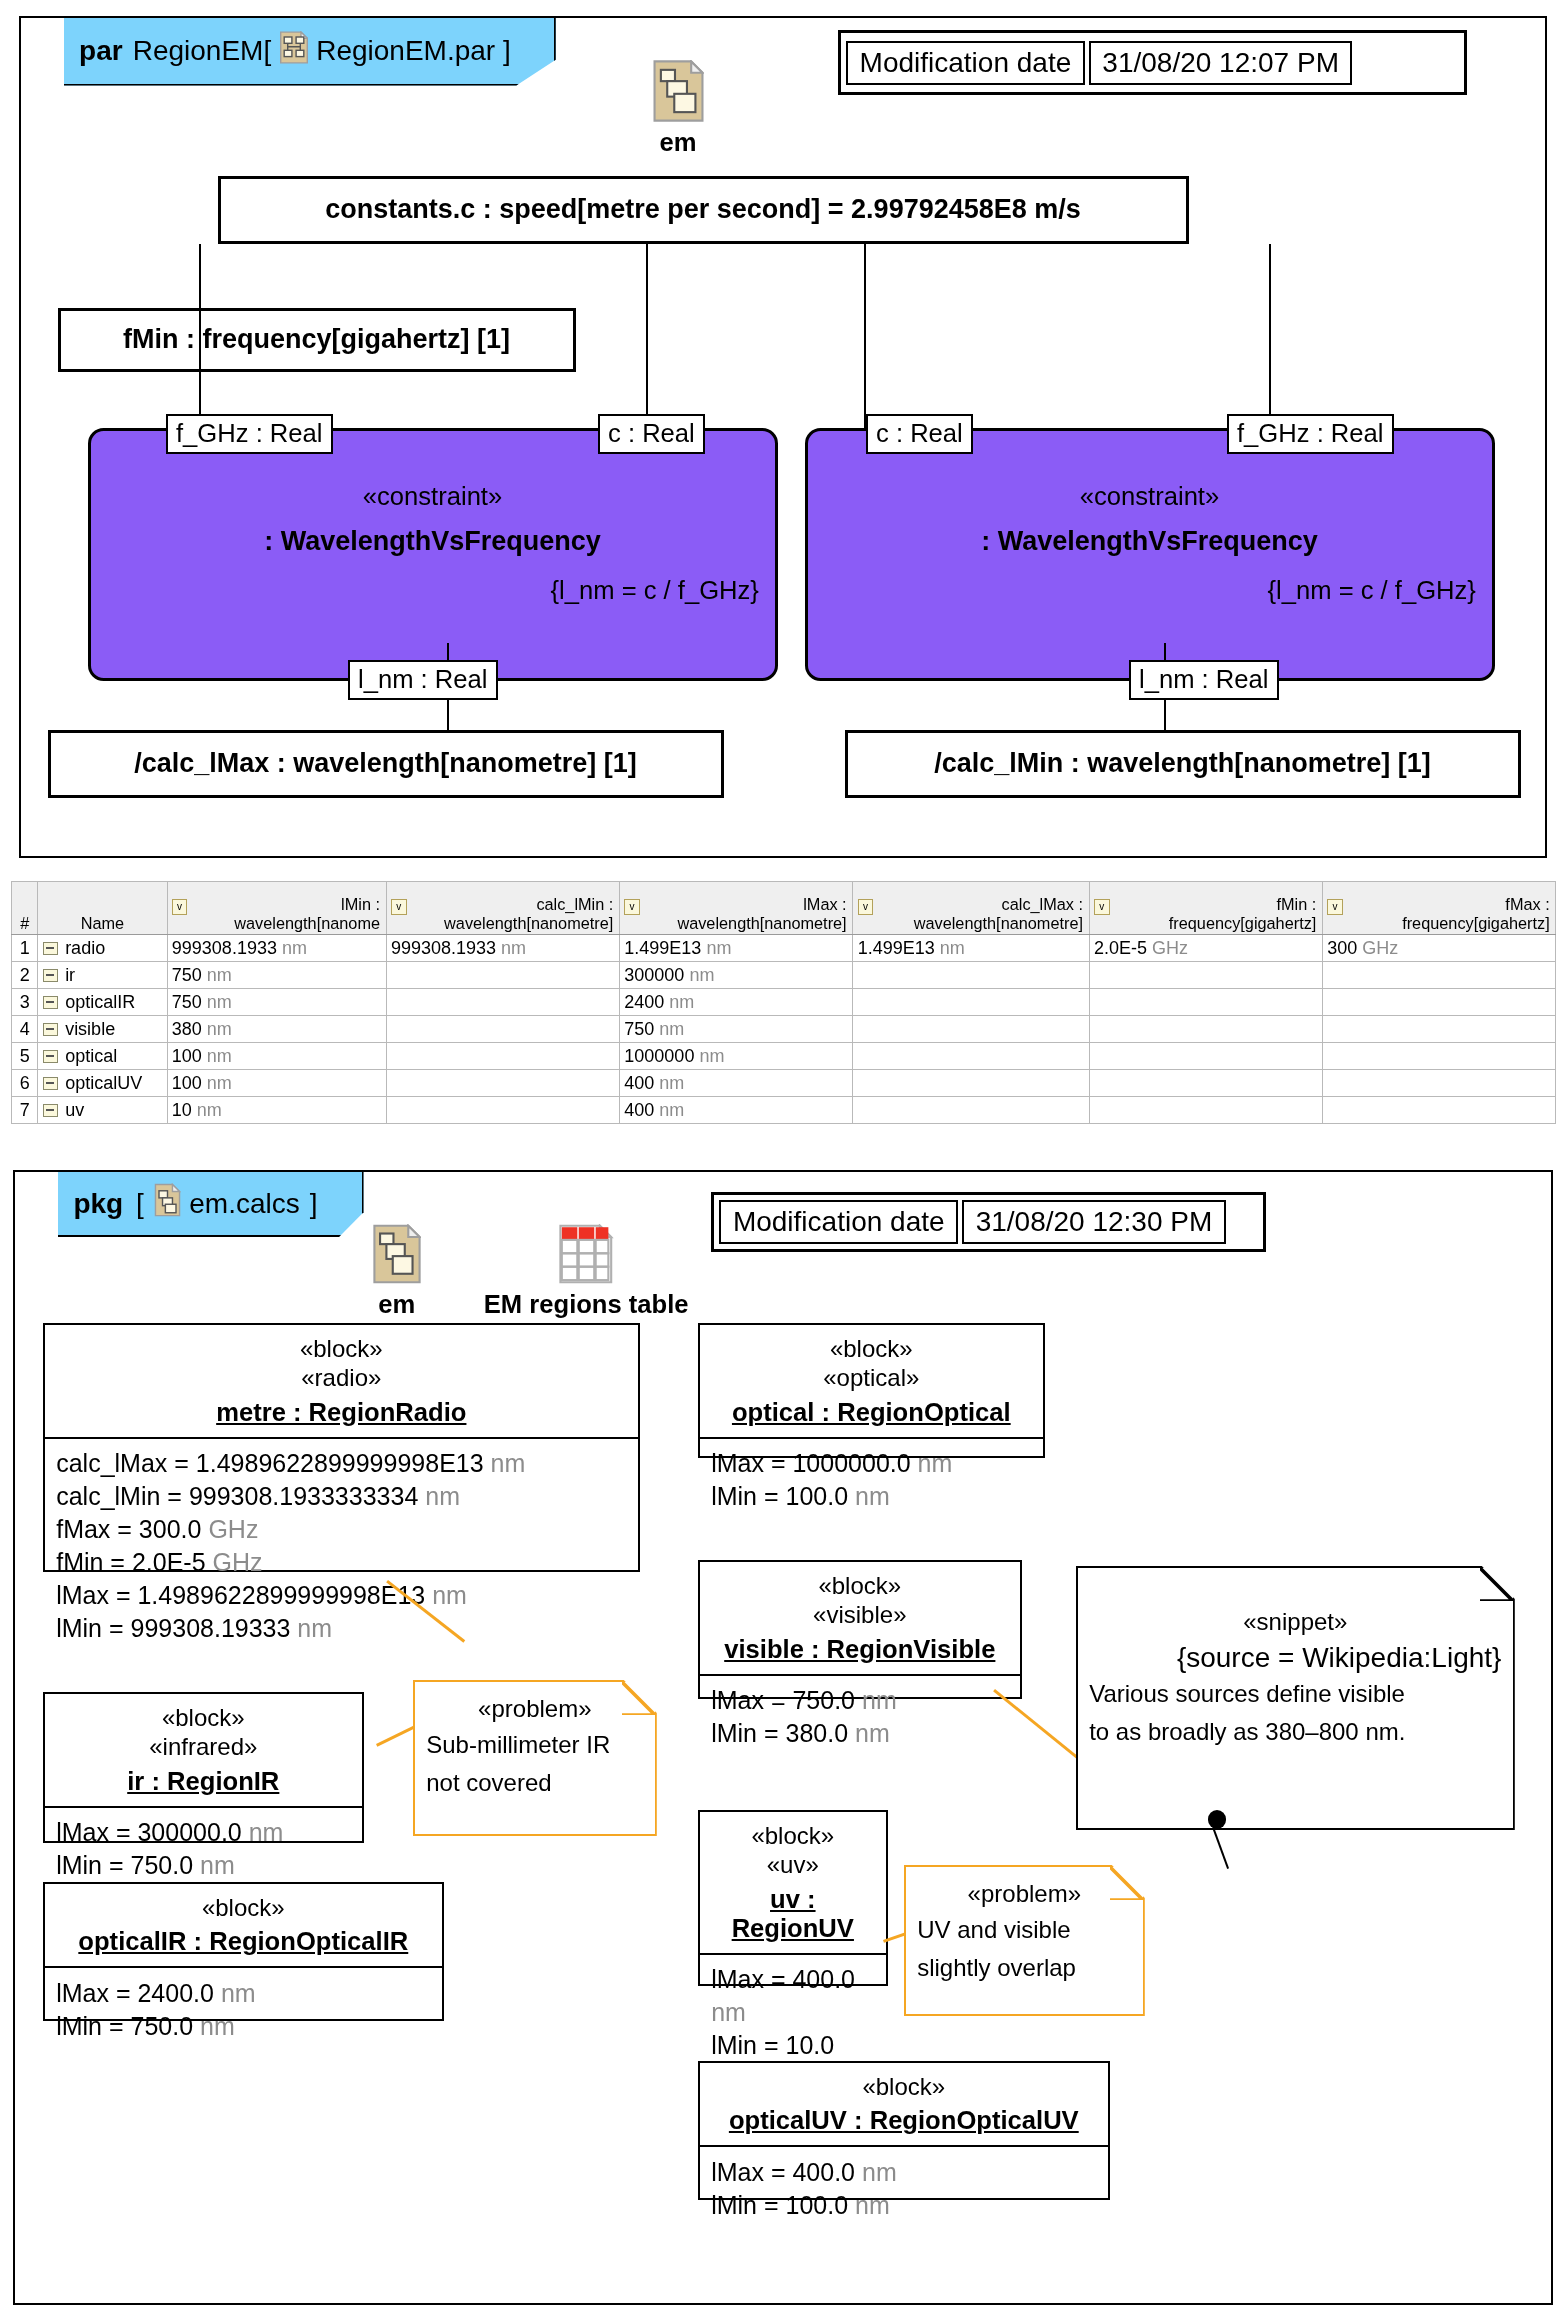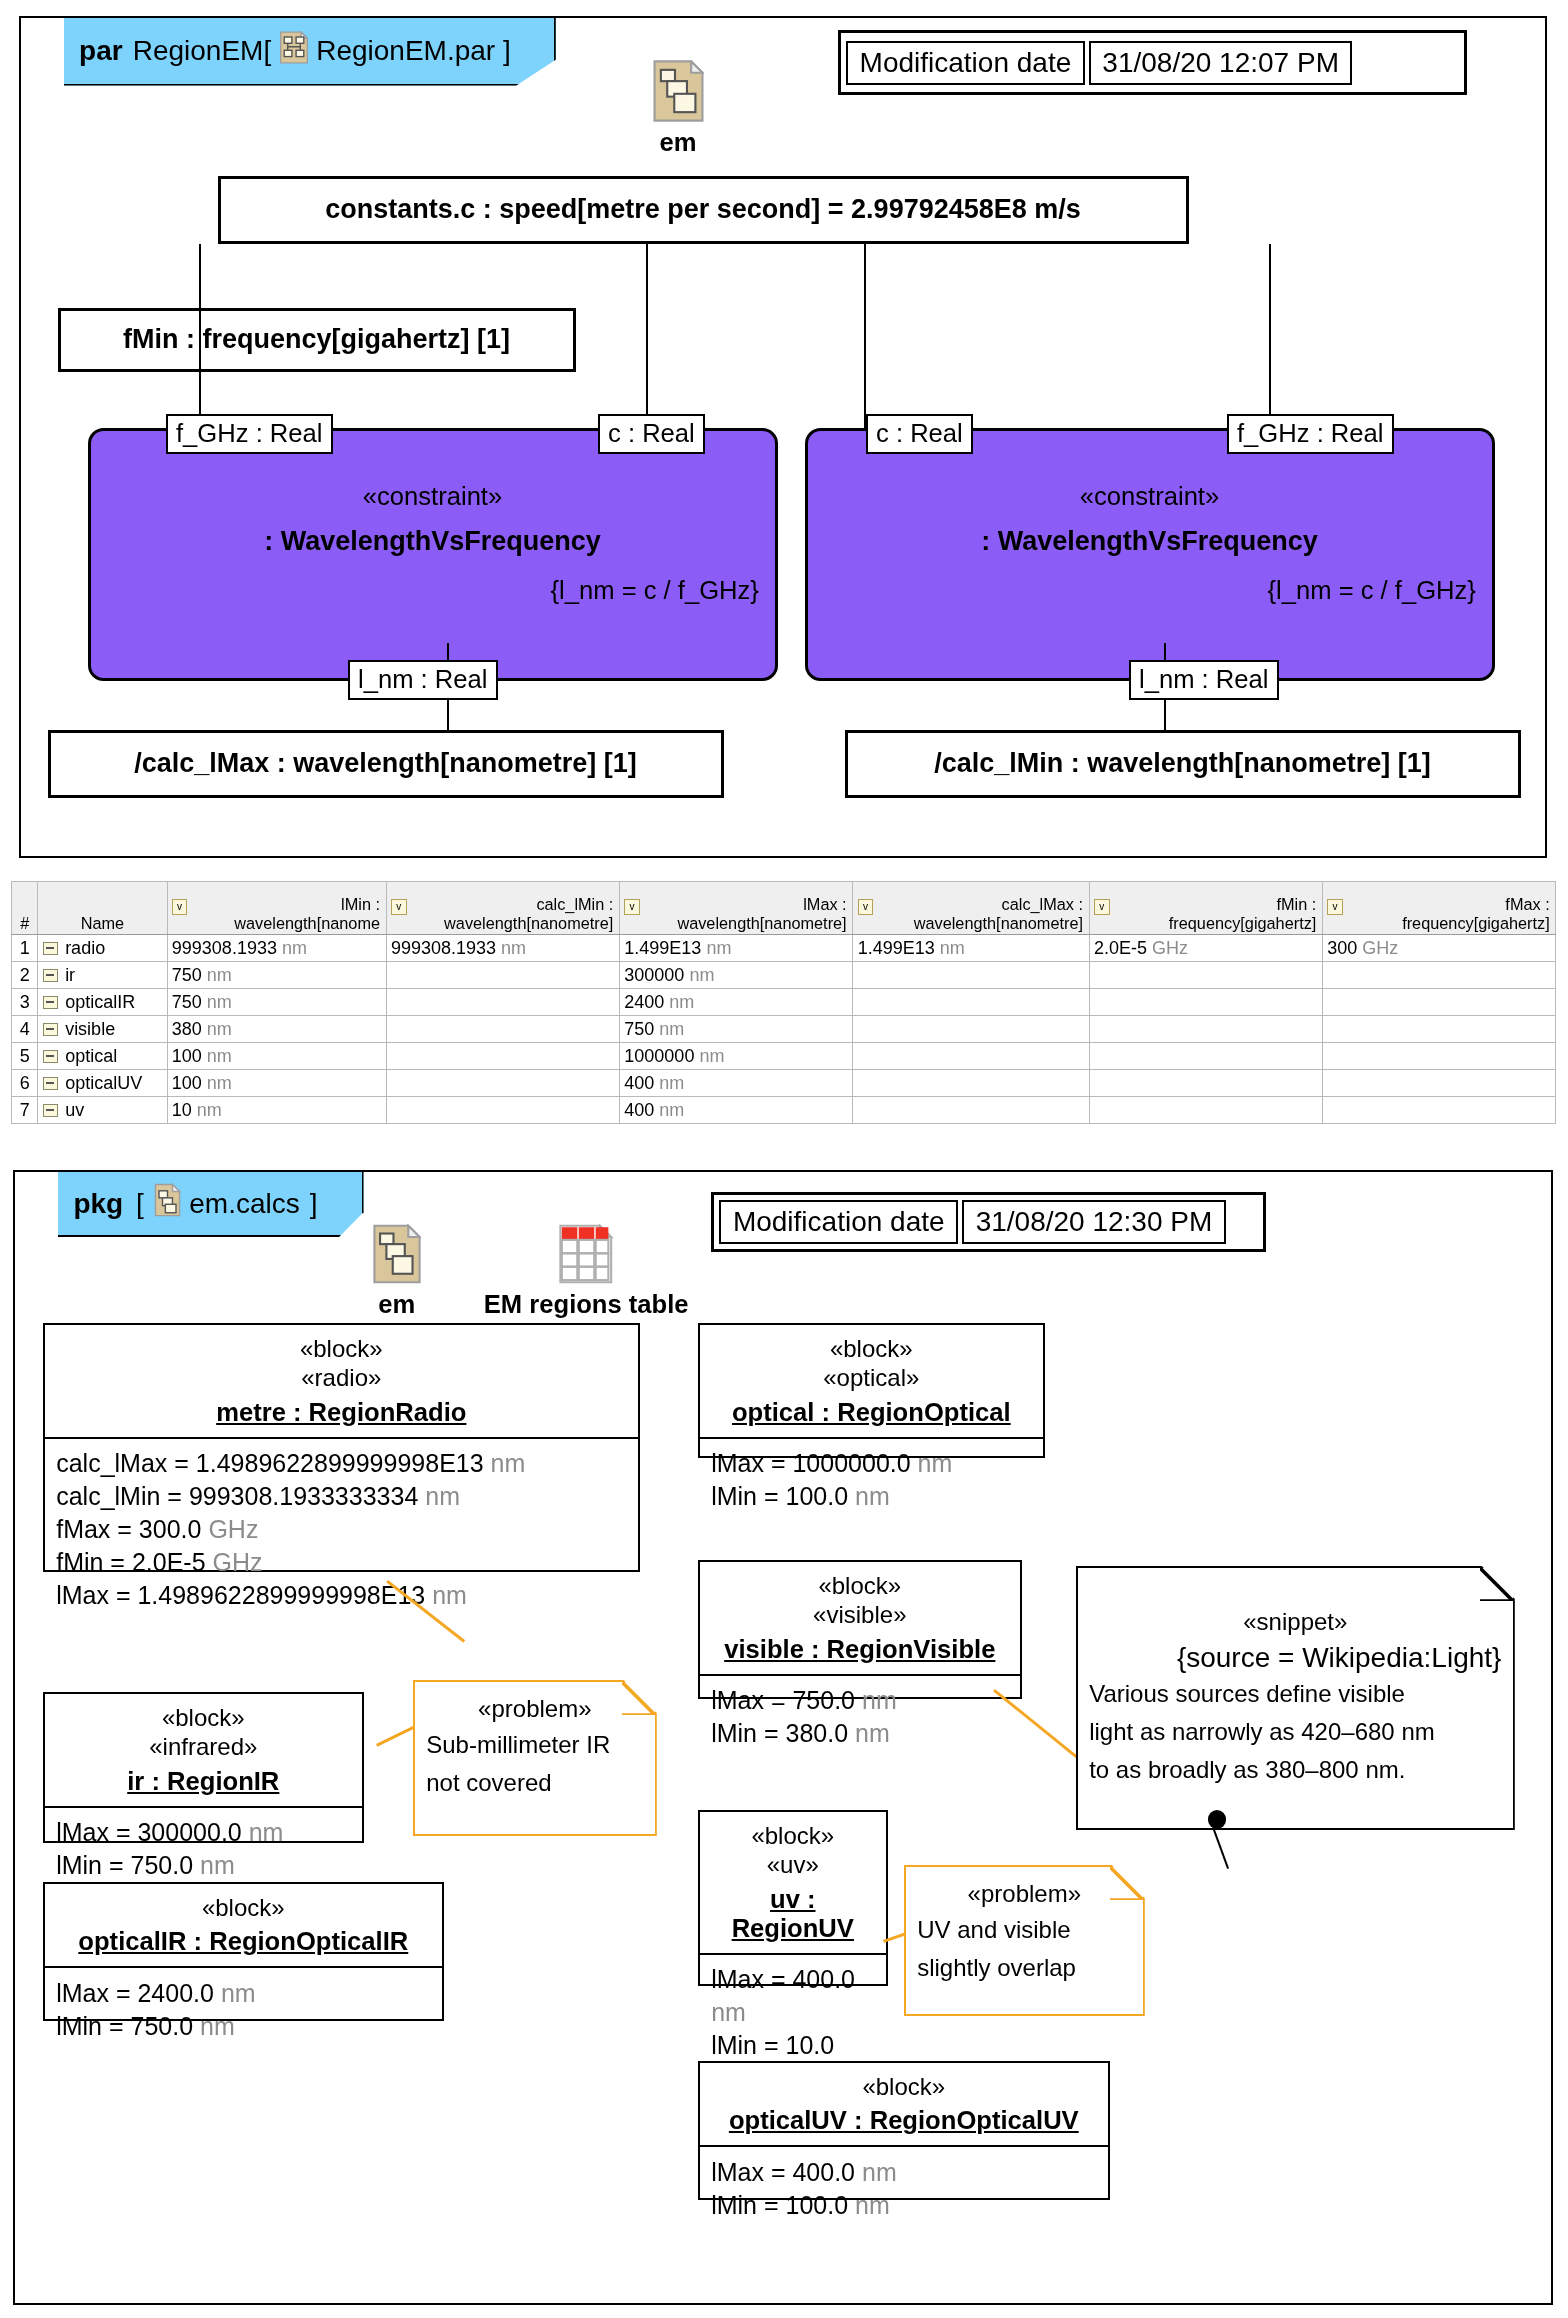--- a/index.html
+++ b/index.html
@@ -455,20 +455,21 @@
         <div>«radio»</div>
       </div>
       <div class="nm">metre : RegionRadio</div>
     </div>
     <div class="bd">
       <div><span>calc_lMax = 1.4989622899999998E13</span> <span class="unit">nm</span></div>
       <div><span>calc_lMin = 999308.1933333334</span> <span class="unit">nm</span></div>
       <div><span>fMax = 300.0</span> <span class="unit">GHz</span></div>
       <div><span>fMin = 2.0E-5</span> <span class="unit">GHz</span></div>
       <div><span>lMax = 1.4989622899999998E13</span> <span class="unit">nm</span></div>
+      <div><span>lMin = 999308.19333</span> <span class="unit">nm</span></div>
     </div>
   </div>
 
   <div class="blk" style="left:683px; top:151px; width:347px; height:135px;">
     <div class="hd">
       <div class="st">
         <div>«block»</div>
         <div>«optical»</div>
       </div>
       <div class="nm">optical : RegionOptical </div>
@@ -575,20 +576,19 @@
   </div>
 
   <div class="note" style="left:1061px; top:383px; width:439px; height:264px;">
     <svg class="fold" viewBox="0 0 46 46">
       <path d="M0,0 V46 H46 Z" fill="#fff" stroke="none"></path>
       <path d="M0,46 L46,46 L0,0" fill="none" stroke="#000" stroke-width="5"></path>
     </svg>
     <div class="ntitle" style="margin-top:40px">«snippet»</div>
     <div class="nsub">{source = Wikipedia:Light}</div>
     <div class="nbody">Various sources define visible</div>
-    <div class="nbody" style="padding-top:0">light as narrowly as 420–680 nm</div>
     <div class="nbody" style="padding-top:0">to as broadly as 380–800 nm.</div>
   </div>
   <div class="anchor-dot" style="left:1193px; top:638px;"></div>
   <div class="anchor-black" style="left:1199px; top:655px; width:44px; transform:rotate(70deg);"></div>
 
 </div>
 
 
 </body></html>

